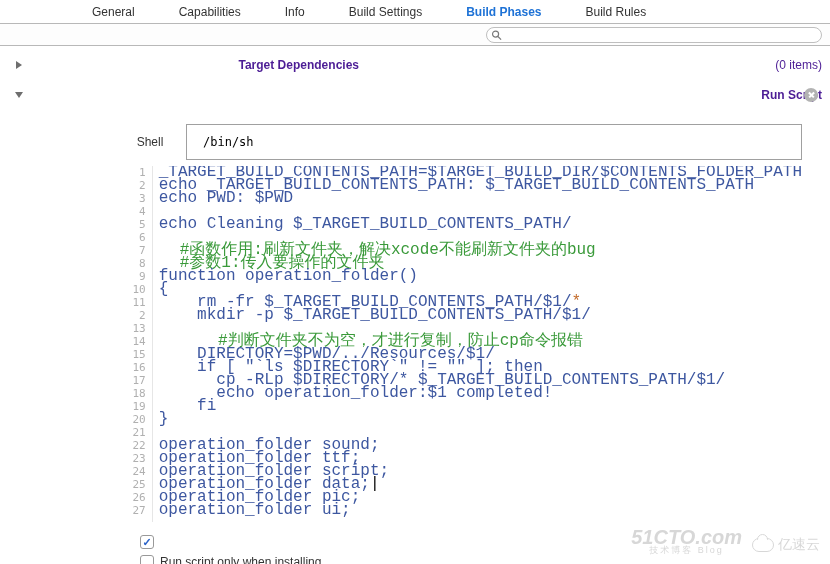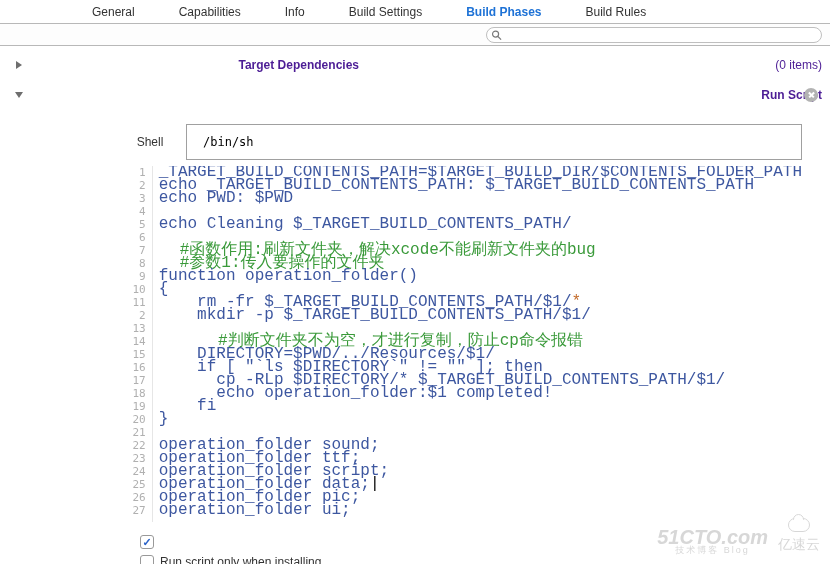--- a/index.html
+++ b/index.html
@@ -32,21 +32,21 @@
 .code .line { height: 13px; }
 .c-comment { color: #3a9a3a; margin-left: 21px; }
 .c-star { color: #c36b2a; }
 .checks { margin-left: 126px; margin-top: 10px; }
 .check-row { display: flex; align-items: center; height: 20px; font-size: 12px; color: #333; }
 .check-row .cb { width: 14px; height: 14px; border: 1px solid #999; border-radius: 3px; margin-right: 6px; background: #fff; display: flex; align-items: center; justify-content: center; }
 .check-row .cb.checked::after { content: "✓"; color: #2b63c8; font-size: 11px; font-weight: bold; }
 .watermarks { position: absolute; right: 10px; bottom: 10px; display: flex; align-items: flex-end; gap: 10px; pointer-events: none; opacity: 0.6; }
 .wm1 { font-family: Arial,sans-serif; font-weight: 900; font-style: italic; color: #bdbdbd; font-size: 20px; line-height: 0.9; text-align: center; }
 .wm1 small { display:block; font-size: 9px; font-weight: normal; font-style: normal; letter-spacing: 2px; color: #bdbdbd; }
-.wm2 { font-family: Liberation Sans, sans-serif; color: #bdbdbd; font-size: 14px; display:flex; align-items:center; gap:4px;flex-direction:column; }
+.wm2 { font-family: Liberation Sans, sans-serif; color: #bdbdbd; font-size: 14px; display:flex; align-items:center; gap:4px; }
 .cloud { width: 22px; height: 14px; border: 1.5px solid #bdbdbd; border-radius: 8px; position: relative; }
 .cloud::before { content:""; position:absolute; width:9px; height:9px; border:1.5px solid #bdbdbd; border-radius:50%; top:-5px; left:4px; background:#fff; clip-path: inset(0 0 45% 0); }
 </style>
 </head>
 <body>
 
 <div class="tabs">
   <div class="tab">General</div>
   <div class="tab">Capabilities</div>
   <div class="tab">Info</div>

